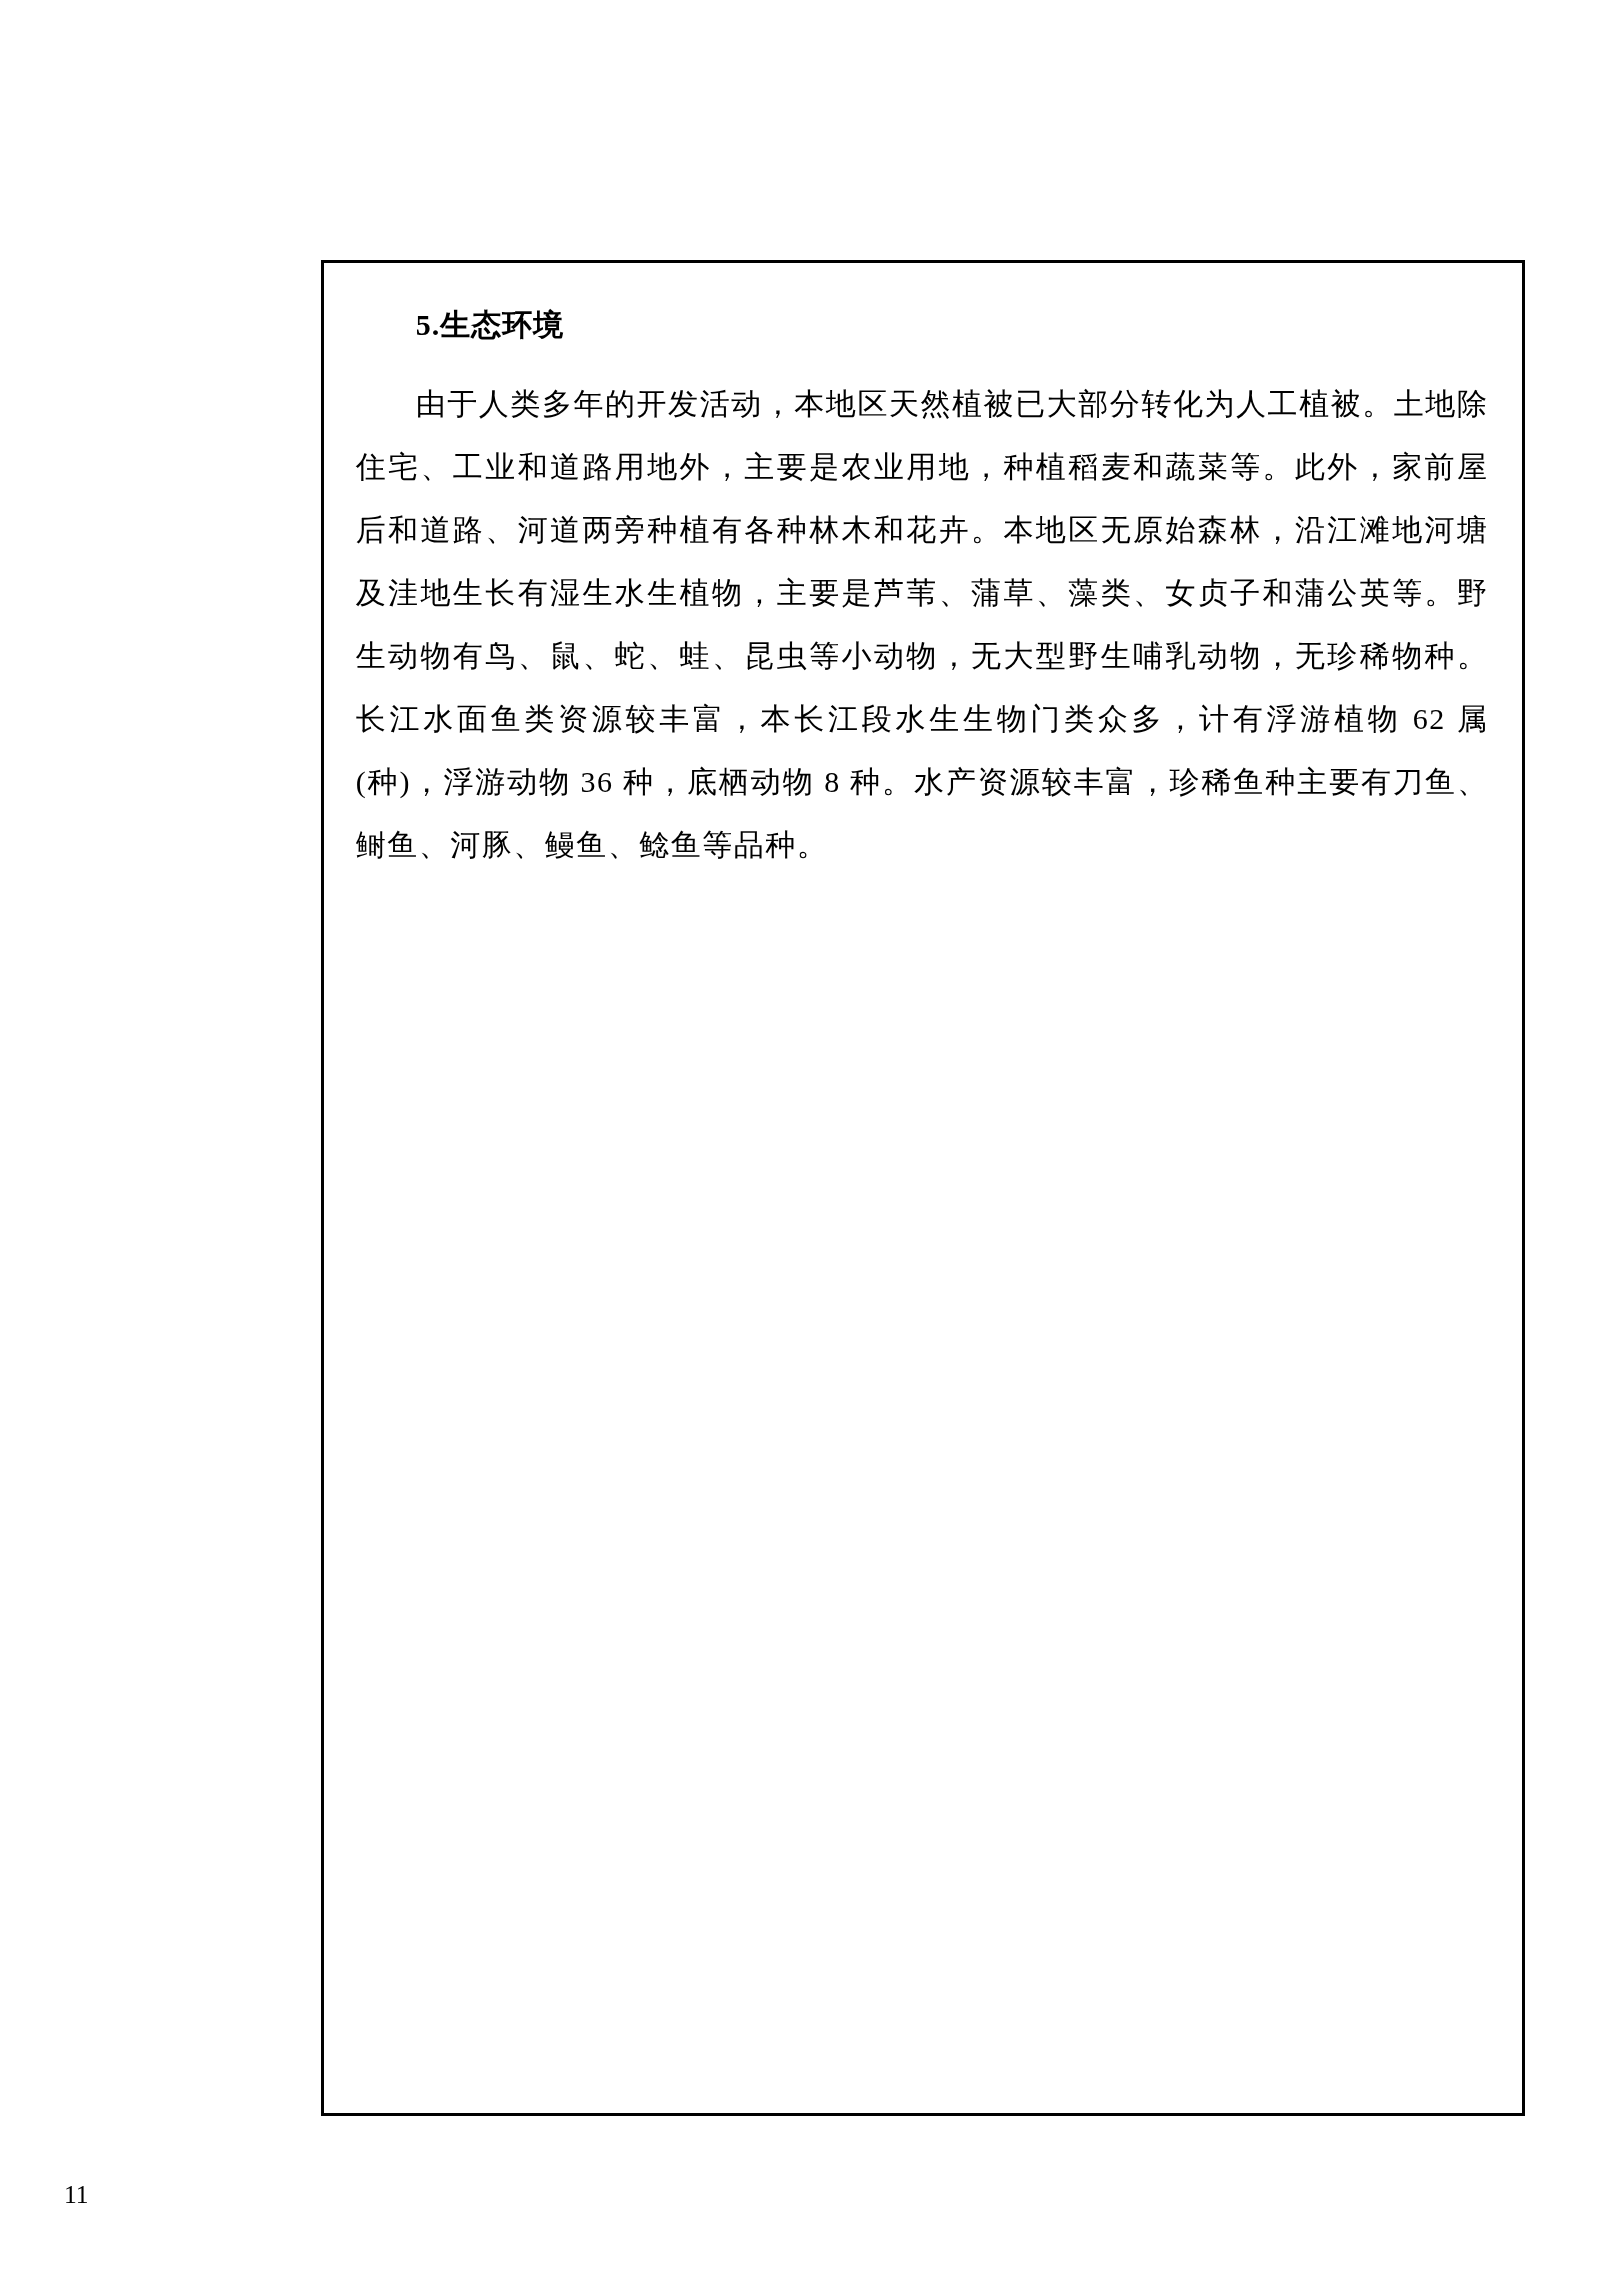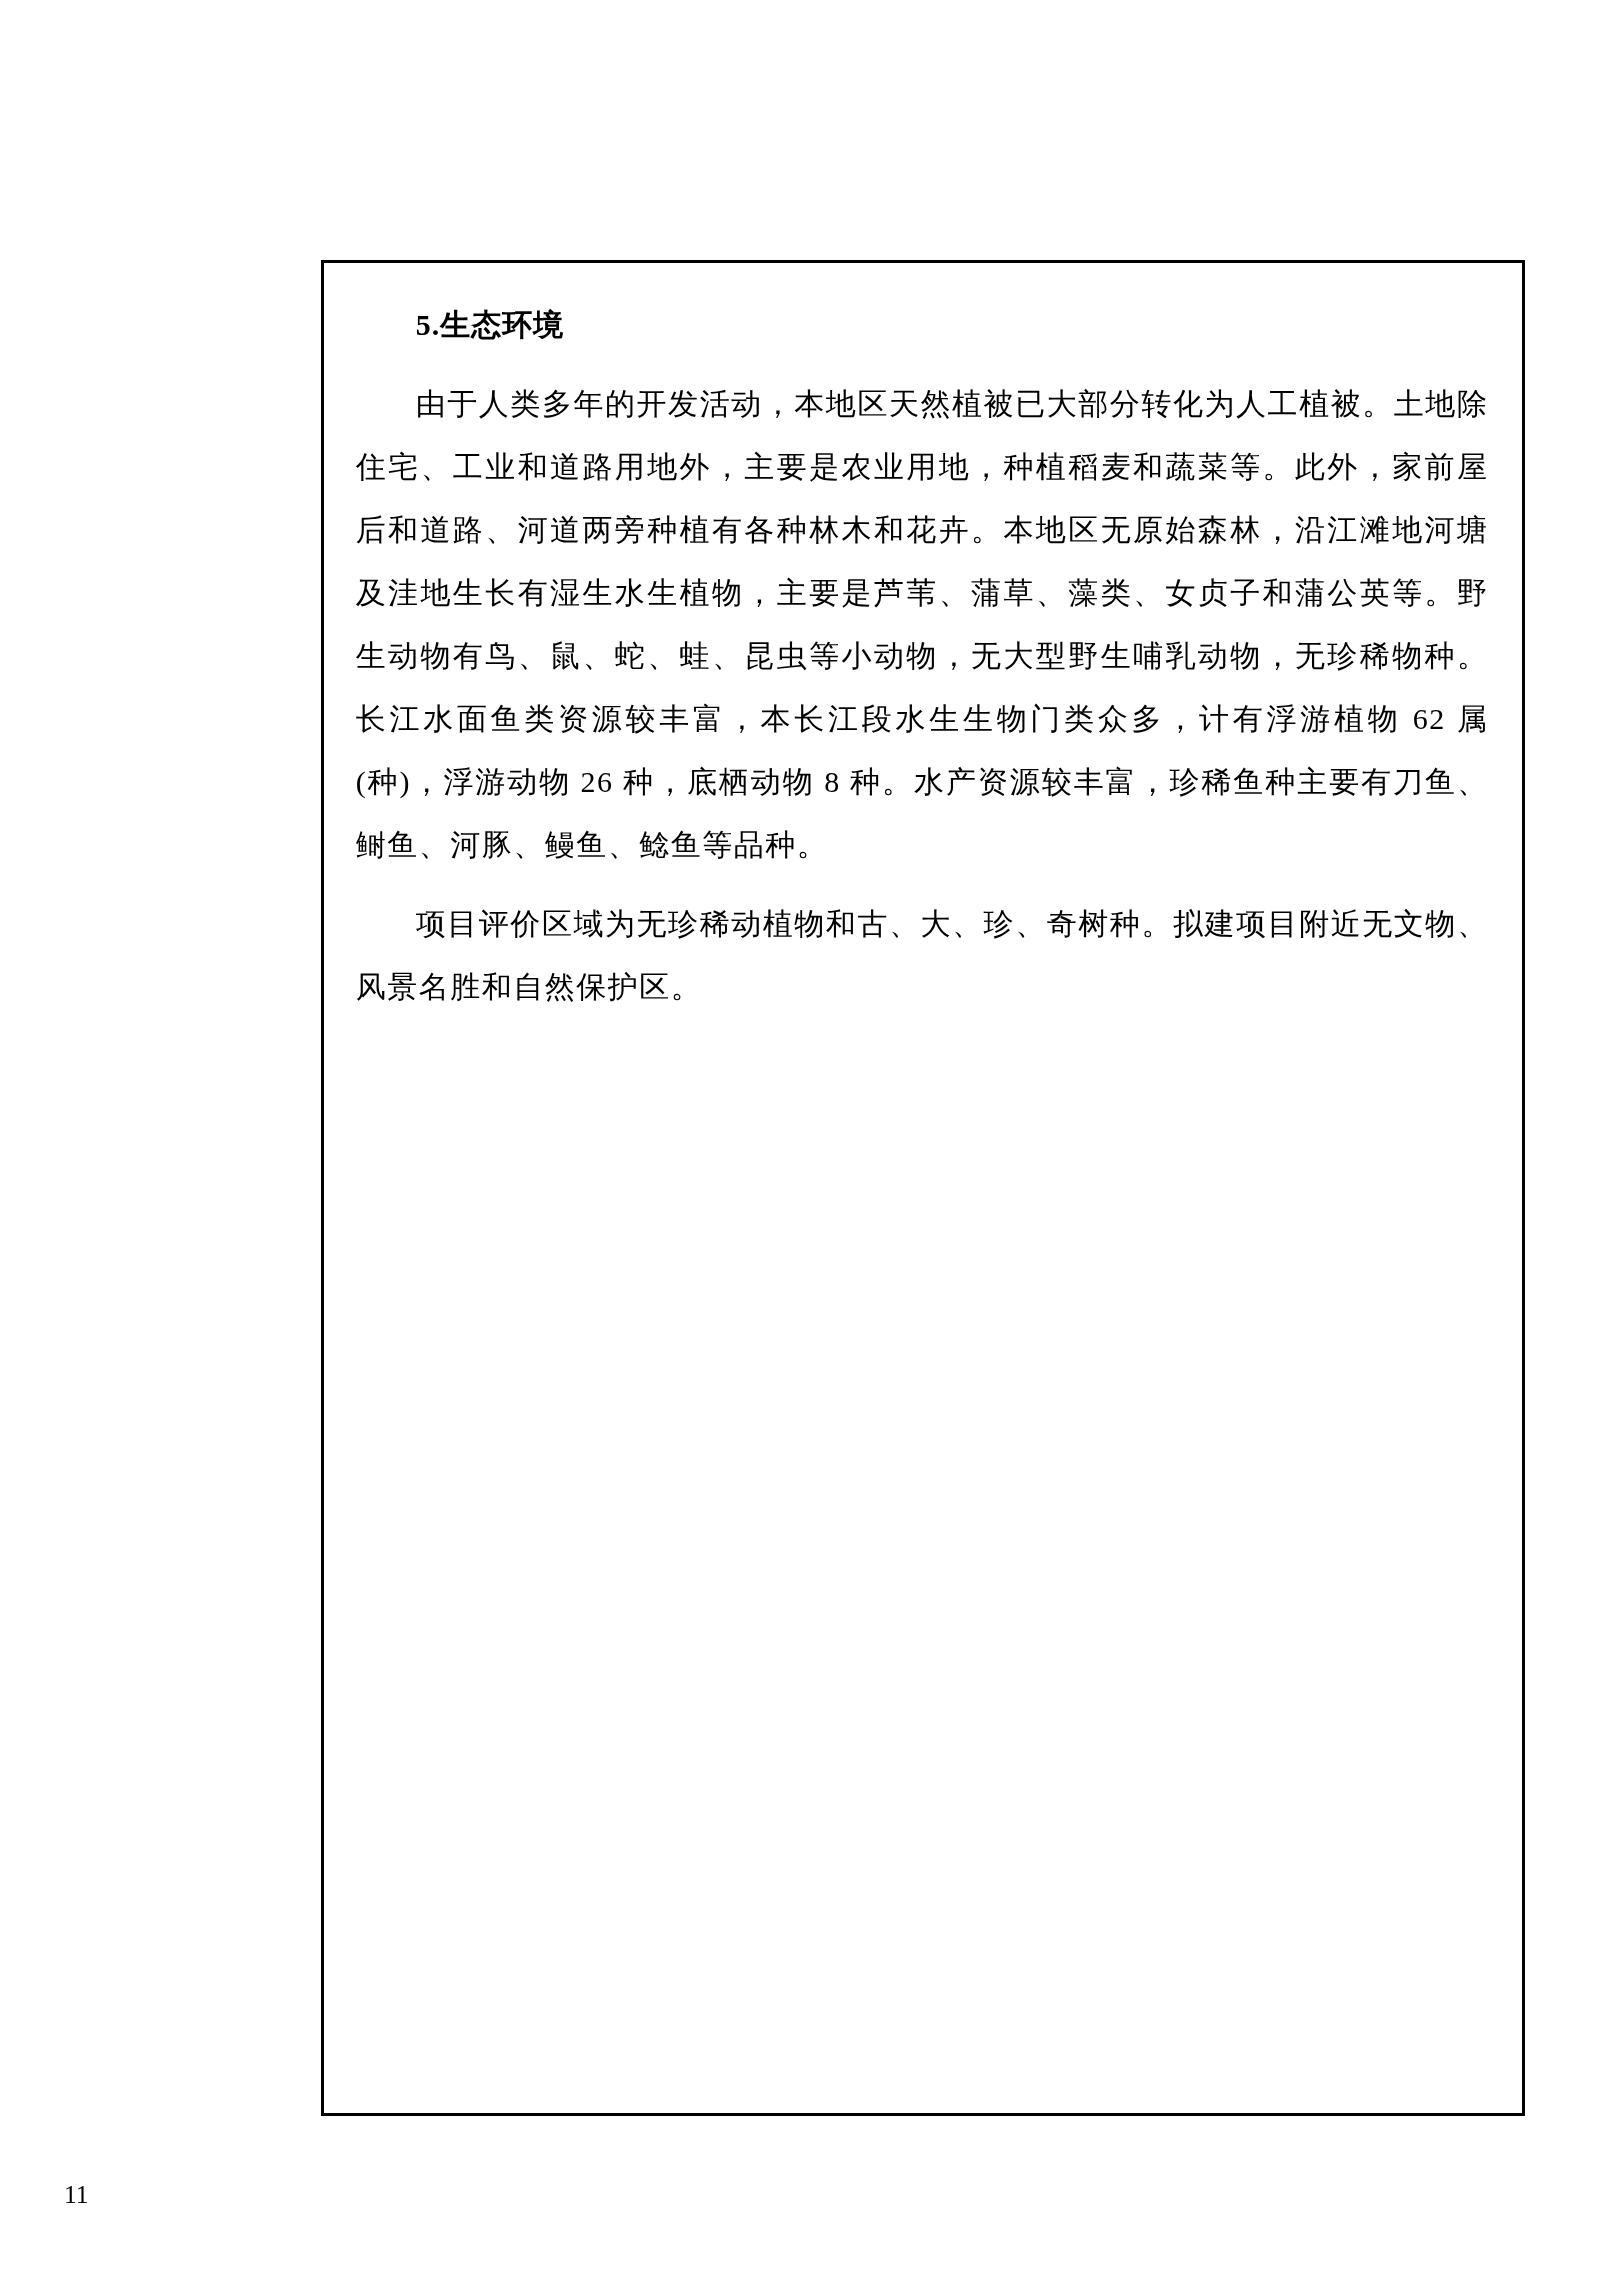--- a/index.html
+++ b/index.html
@@ -59,21 +59,20 @@
   }
 </style>
 </head>
 <body>
 
 <div class="page">
 
   <div class="content-box">
     <div class="section-heading">5.生态环境</div>
 
-    <p class="body-paragraph">由于人类多年的开发活动，本地区天然植被已大部分转化为人工植被。土地除住宅、工业和道路用地外，主要是农业用地，种植稻麦和蔬菜等。此外，家前屋后和道路、河道两旁种植有各种林木和花卉。本地区无原始森林，沿江滩地河塘及洼地生长有湿生水生植物，主要是芦苇、蒲草、藻类、女贞子和蒲公英等。野生动物有鸟、鼠、蛇、蛙、昆虫等小动物，无大型野生哺乳动物，无珍稀物种。长江水面鱼类资源较丰富，本长江段水生生物门类众多，计有浮游植物 62 属(种)，浮游动物 26 种，底栖动物 8 种。水产资源较丰富，珍稀鱼种主要有刀鱼、鲥鱼、河豚、鳗鱼、鲶鱼等品种。</p>
+    <p class="body-paragraph">由于人类多年的开发活动，本地区天然植被已大部分转化为人工植被。土地除住宅、工业和道路用地外，主要是农业用地，种植稻麦和蔬菜等。此外，家前屋后和道路、河道两旁种植有各种林木和花卉。本地区无原始森林，沿江滩地河塘及洼地生长有湿生水生植物，主要是芦苇、蒲草、藻类、女贞子和蒲公英等。野生动物有鸟、鼠、蛇、蛙、昆虫等小动物，无大型野生哺乳动物，无珍稀物种。长江水面鱼类资源较丰富，本长江段水生生物门类众多，计有浮游植物 62 属(种)，浮游动物 36 种，底栖动物 8 种。水产资源较丰富，珍稀鱼种主要有刀鱼、鲥鱼、河豚、鳗鱼、鲶鱼等品种。</p>
 
-    <p class="body-paragraph">项目评价区域为无珍稀动植物和古、大、珍、奇树种。拟建项目附近无文物、风景名胜和自然保护区。</p>
   </div>
 
   <div class="page-number">11</div>
 
 </div>
 
 
 </body></html>

